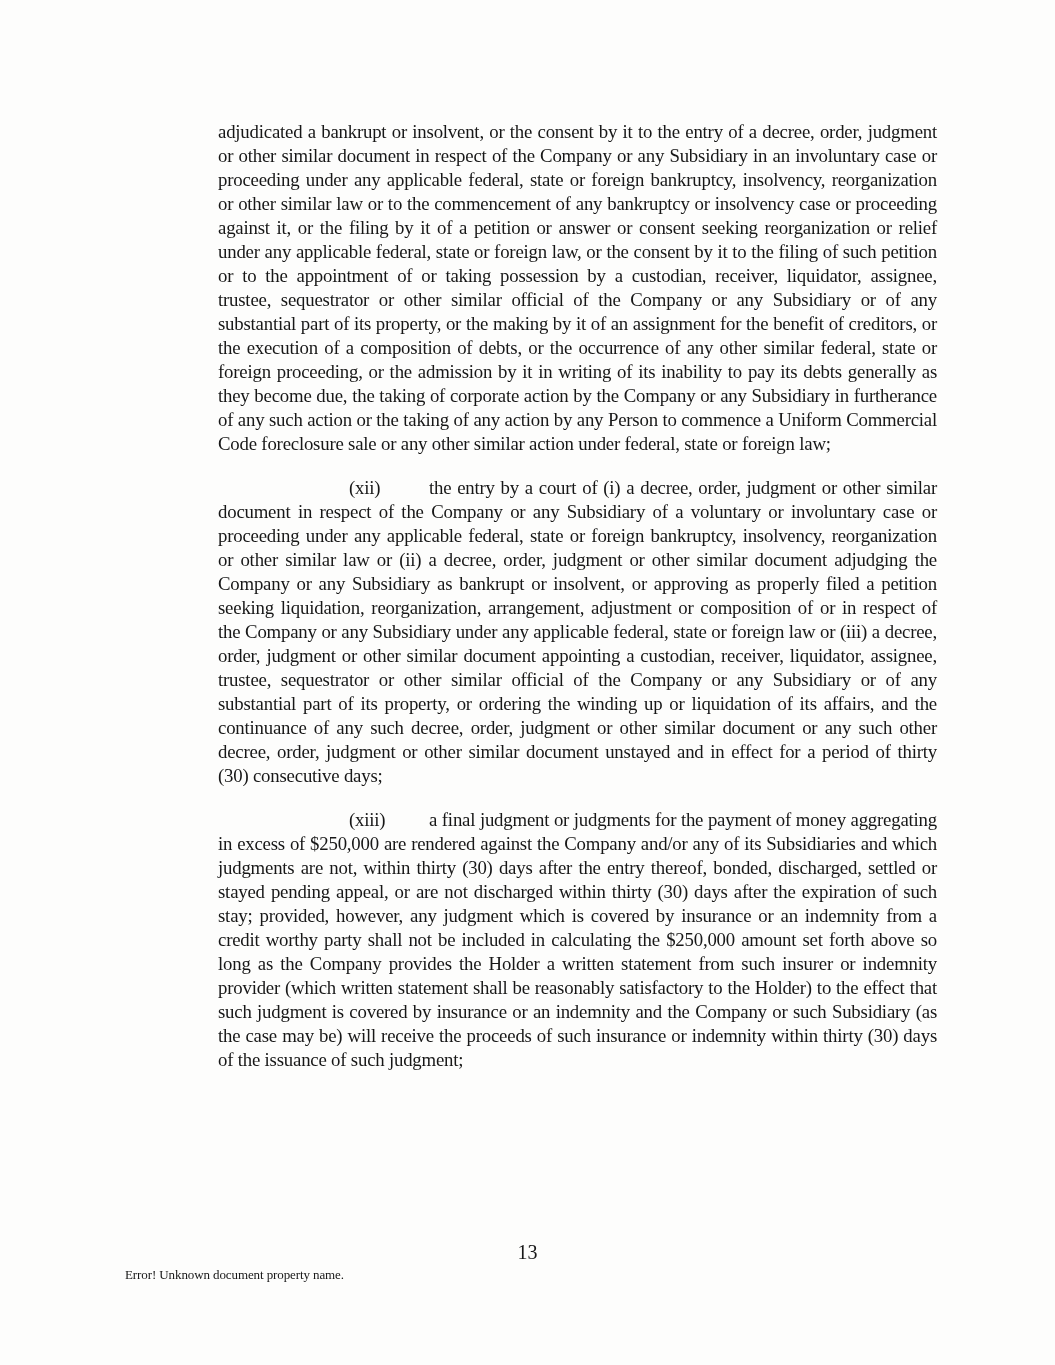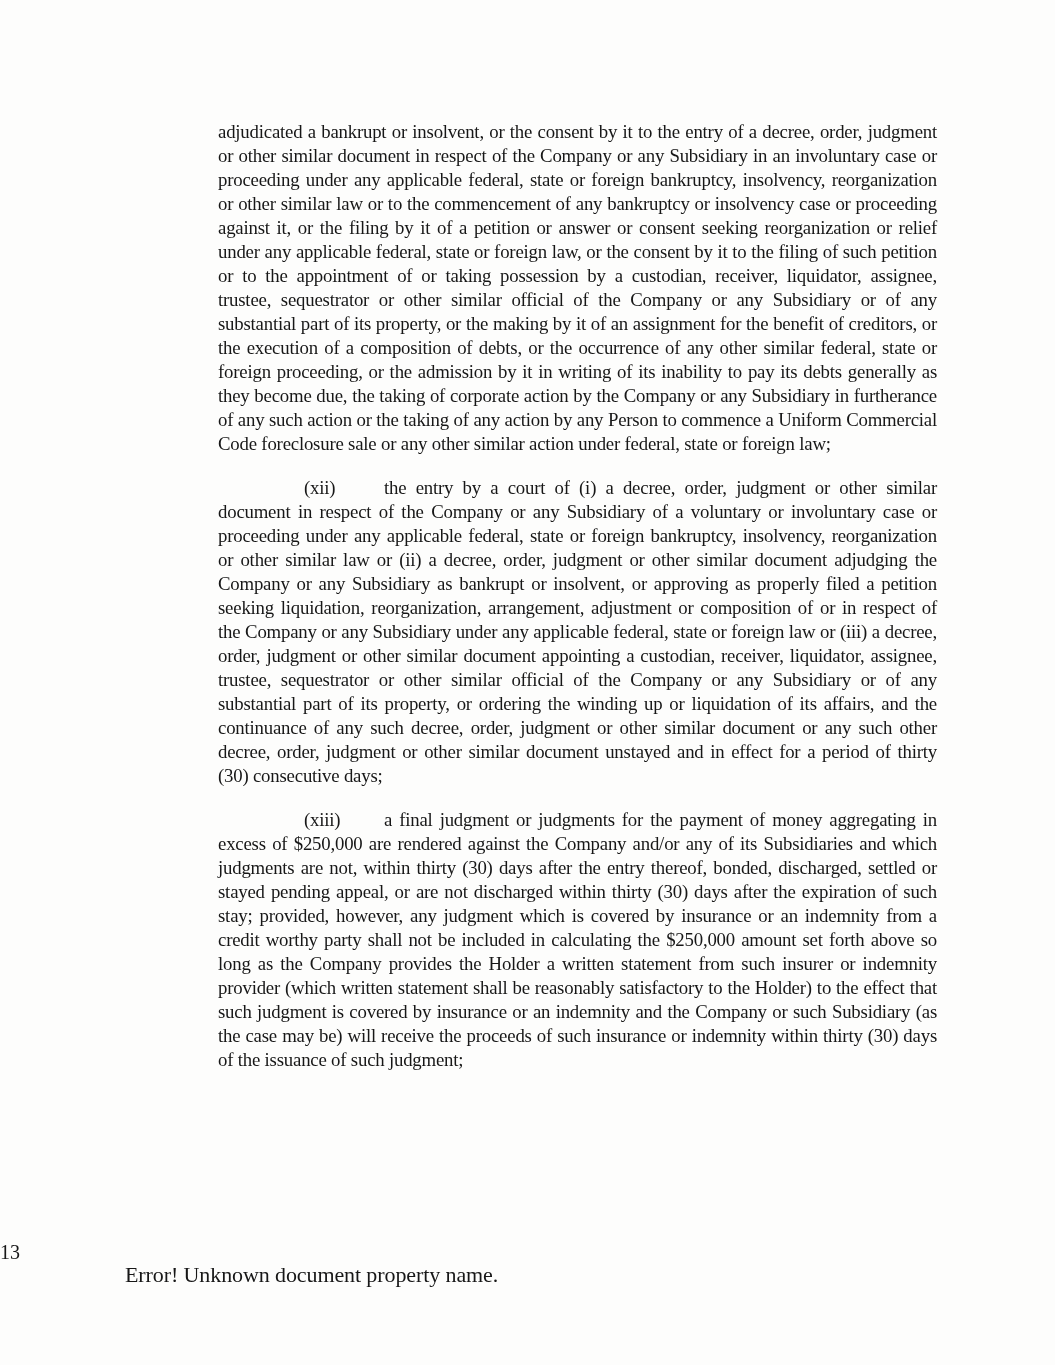--- a/index.html
+++ b/index.html
@@ -34,34 +34,36 @@
     text-align: justify;
     text-justify: inter-word;
   }
   .para.hang {
     text-indent: 86px;
   }
   .clause-num {
     display: inline-block;
     width: 80px;
     text-indent: 0;
+    margin-left: 45px;
   }
   .page-number {
     position: absolute;
     top: 1240px;
     left: 0;
     width: 1055px;
+    text-align: center;
     font-size: 20px;
     line-height: 24px;
   }
   .footer-error {
     position: absolute;
     left: 125px;
     top: 1265px;
-    font-size: 22px;
+    font-size: 13px;
     line-height: 20px;
     letter-spacing: -0.1px;
   }
 </style>
 </head>
 <body>
 
 <div class="page">
 
   <div class="text-block">

